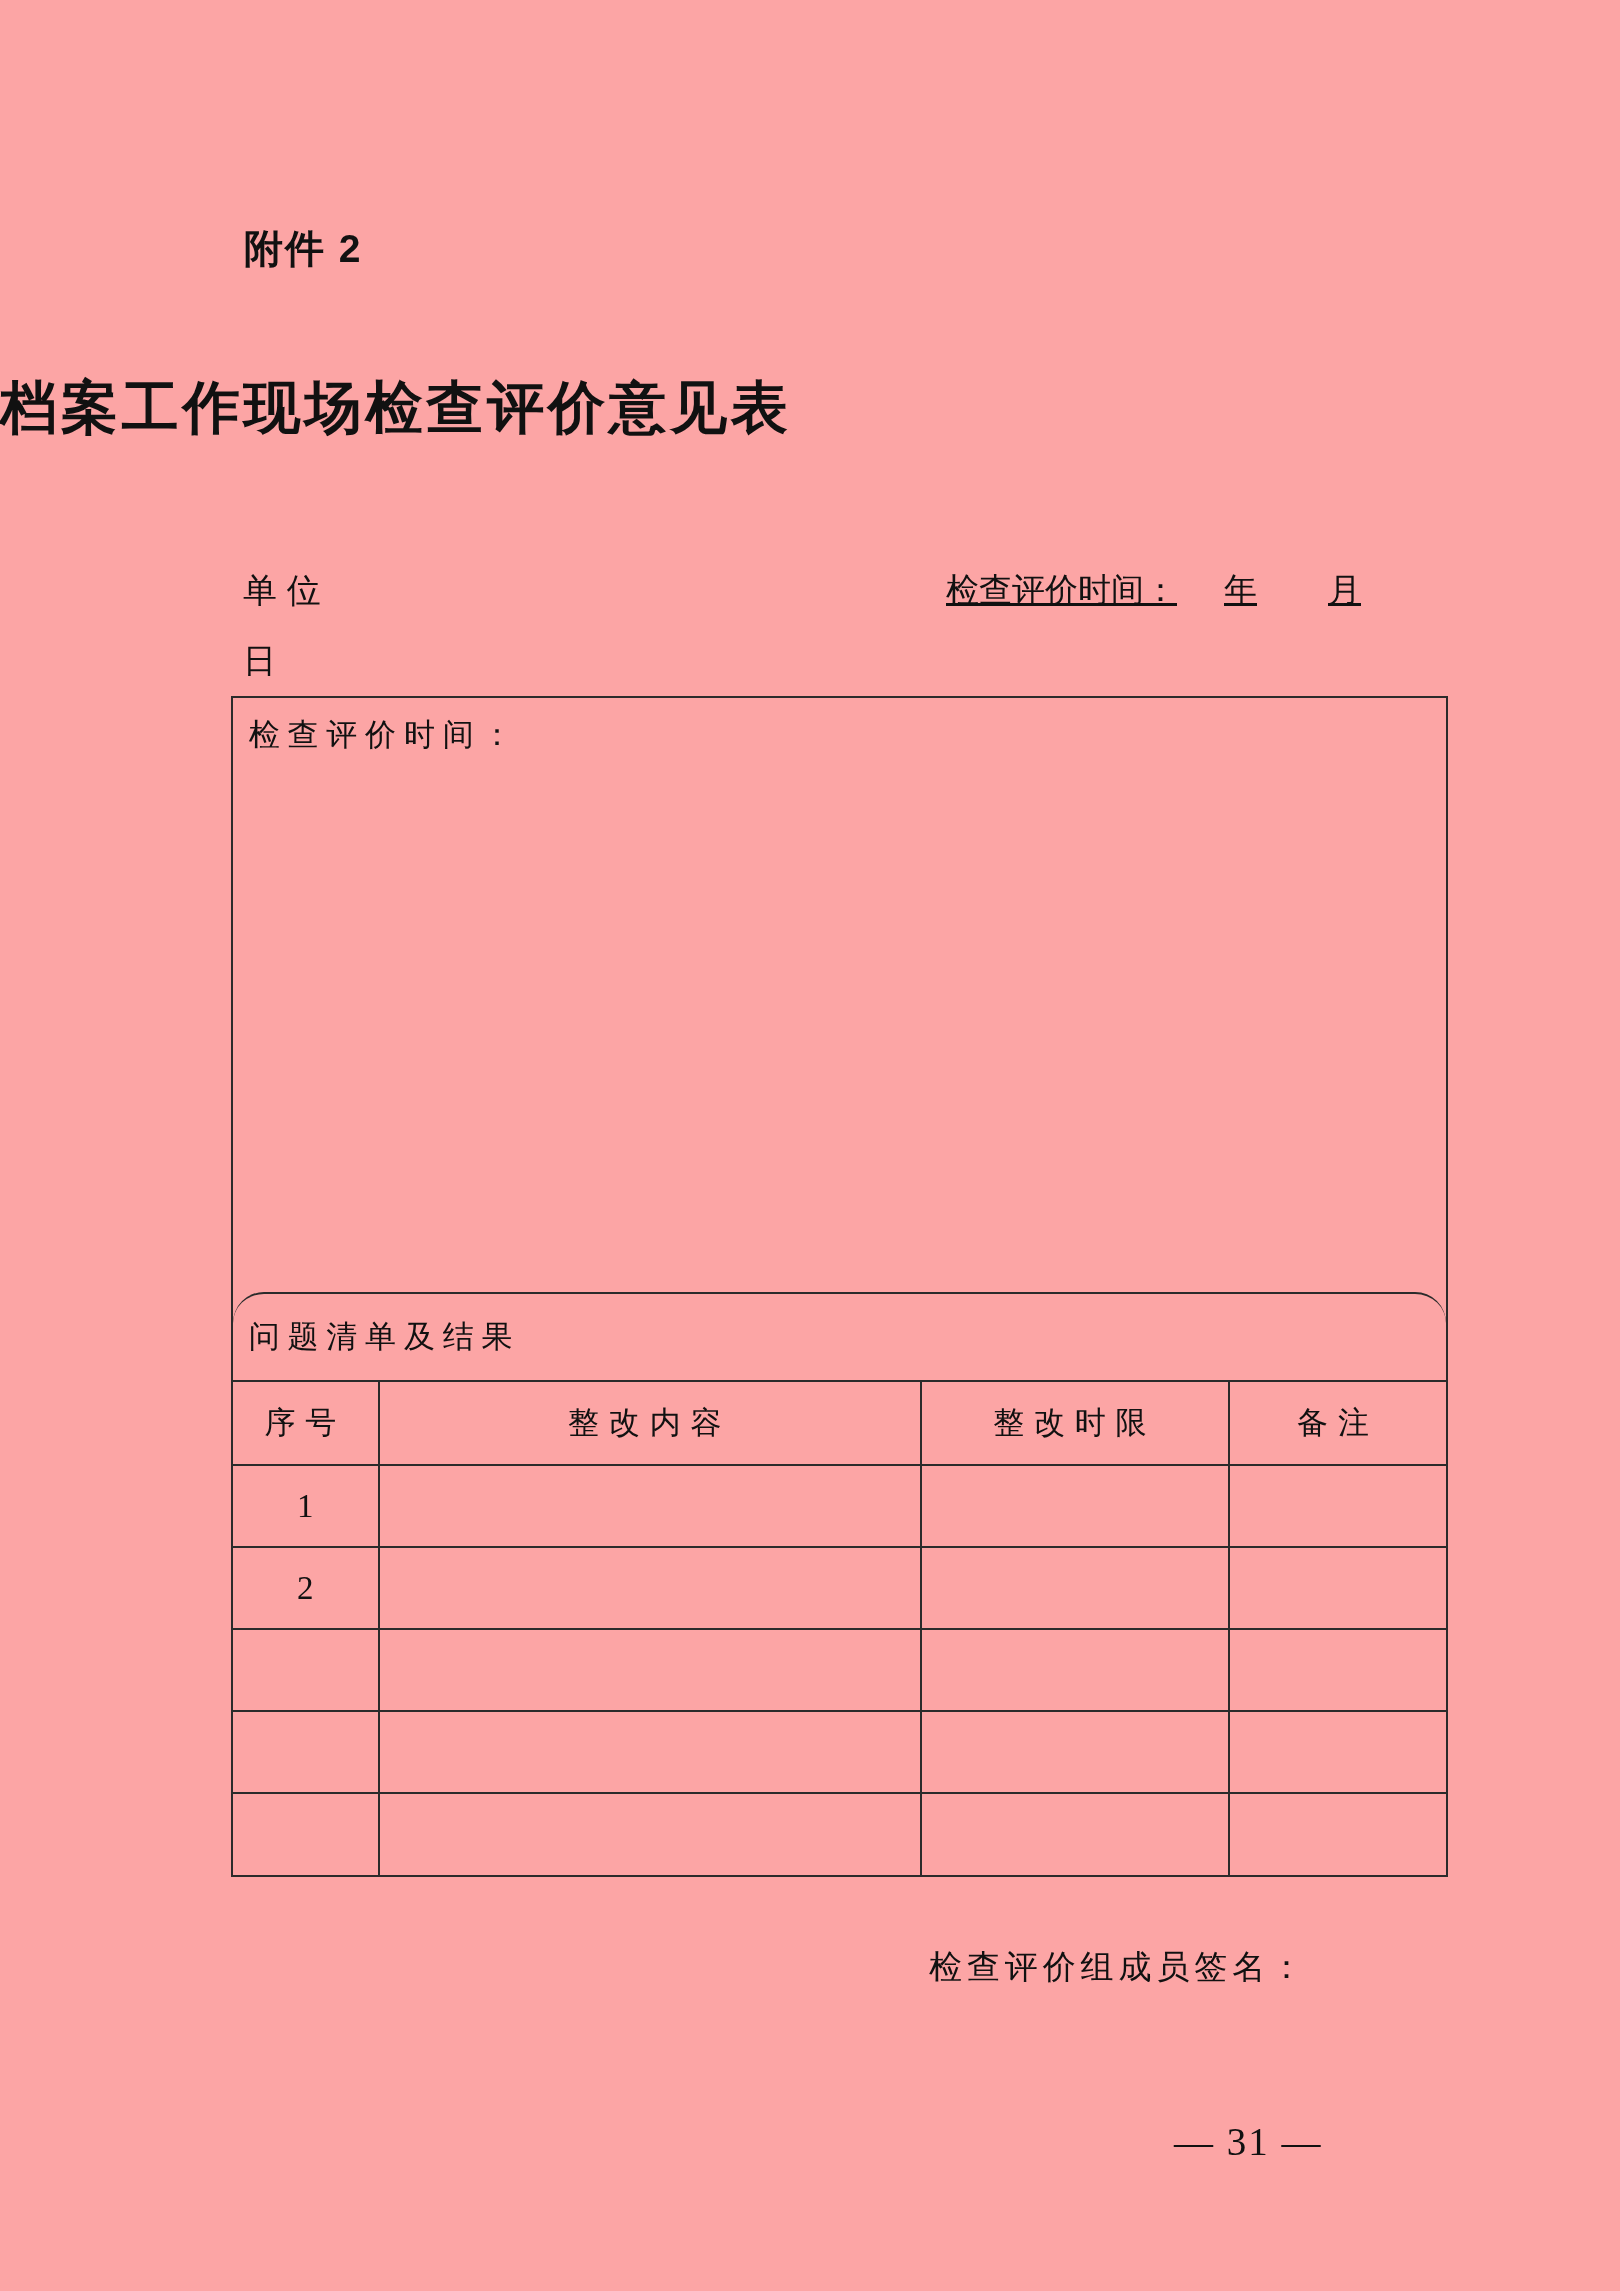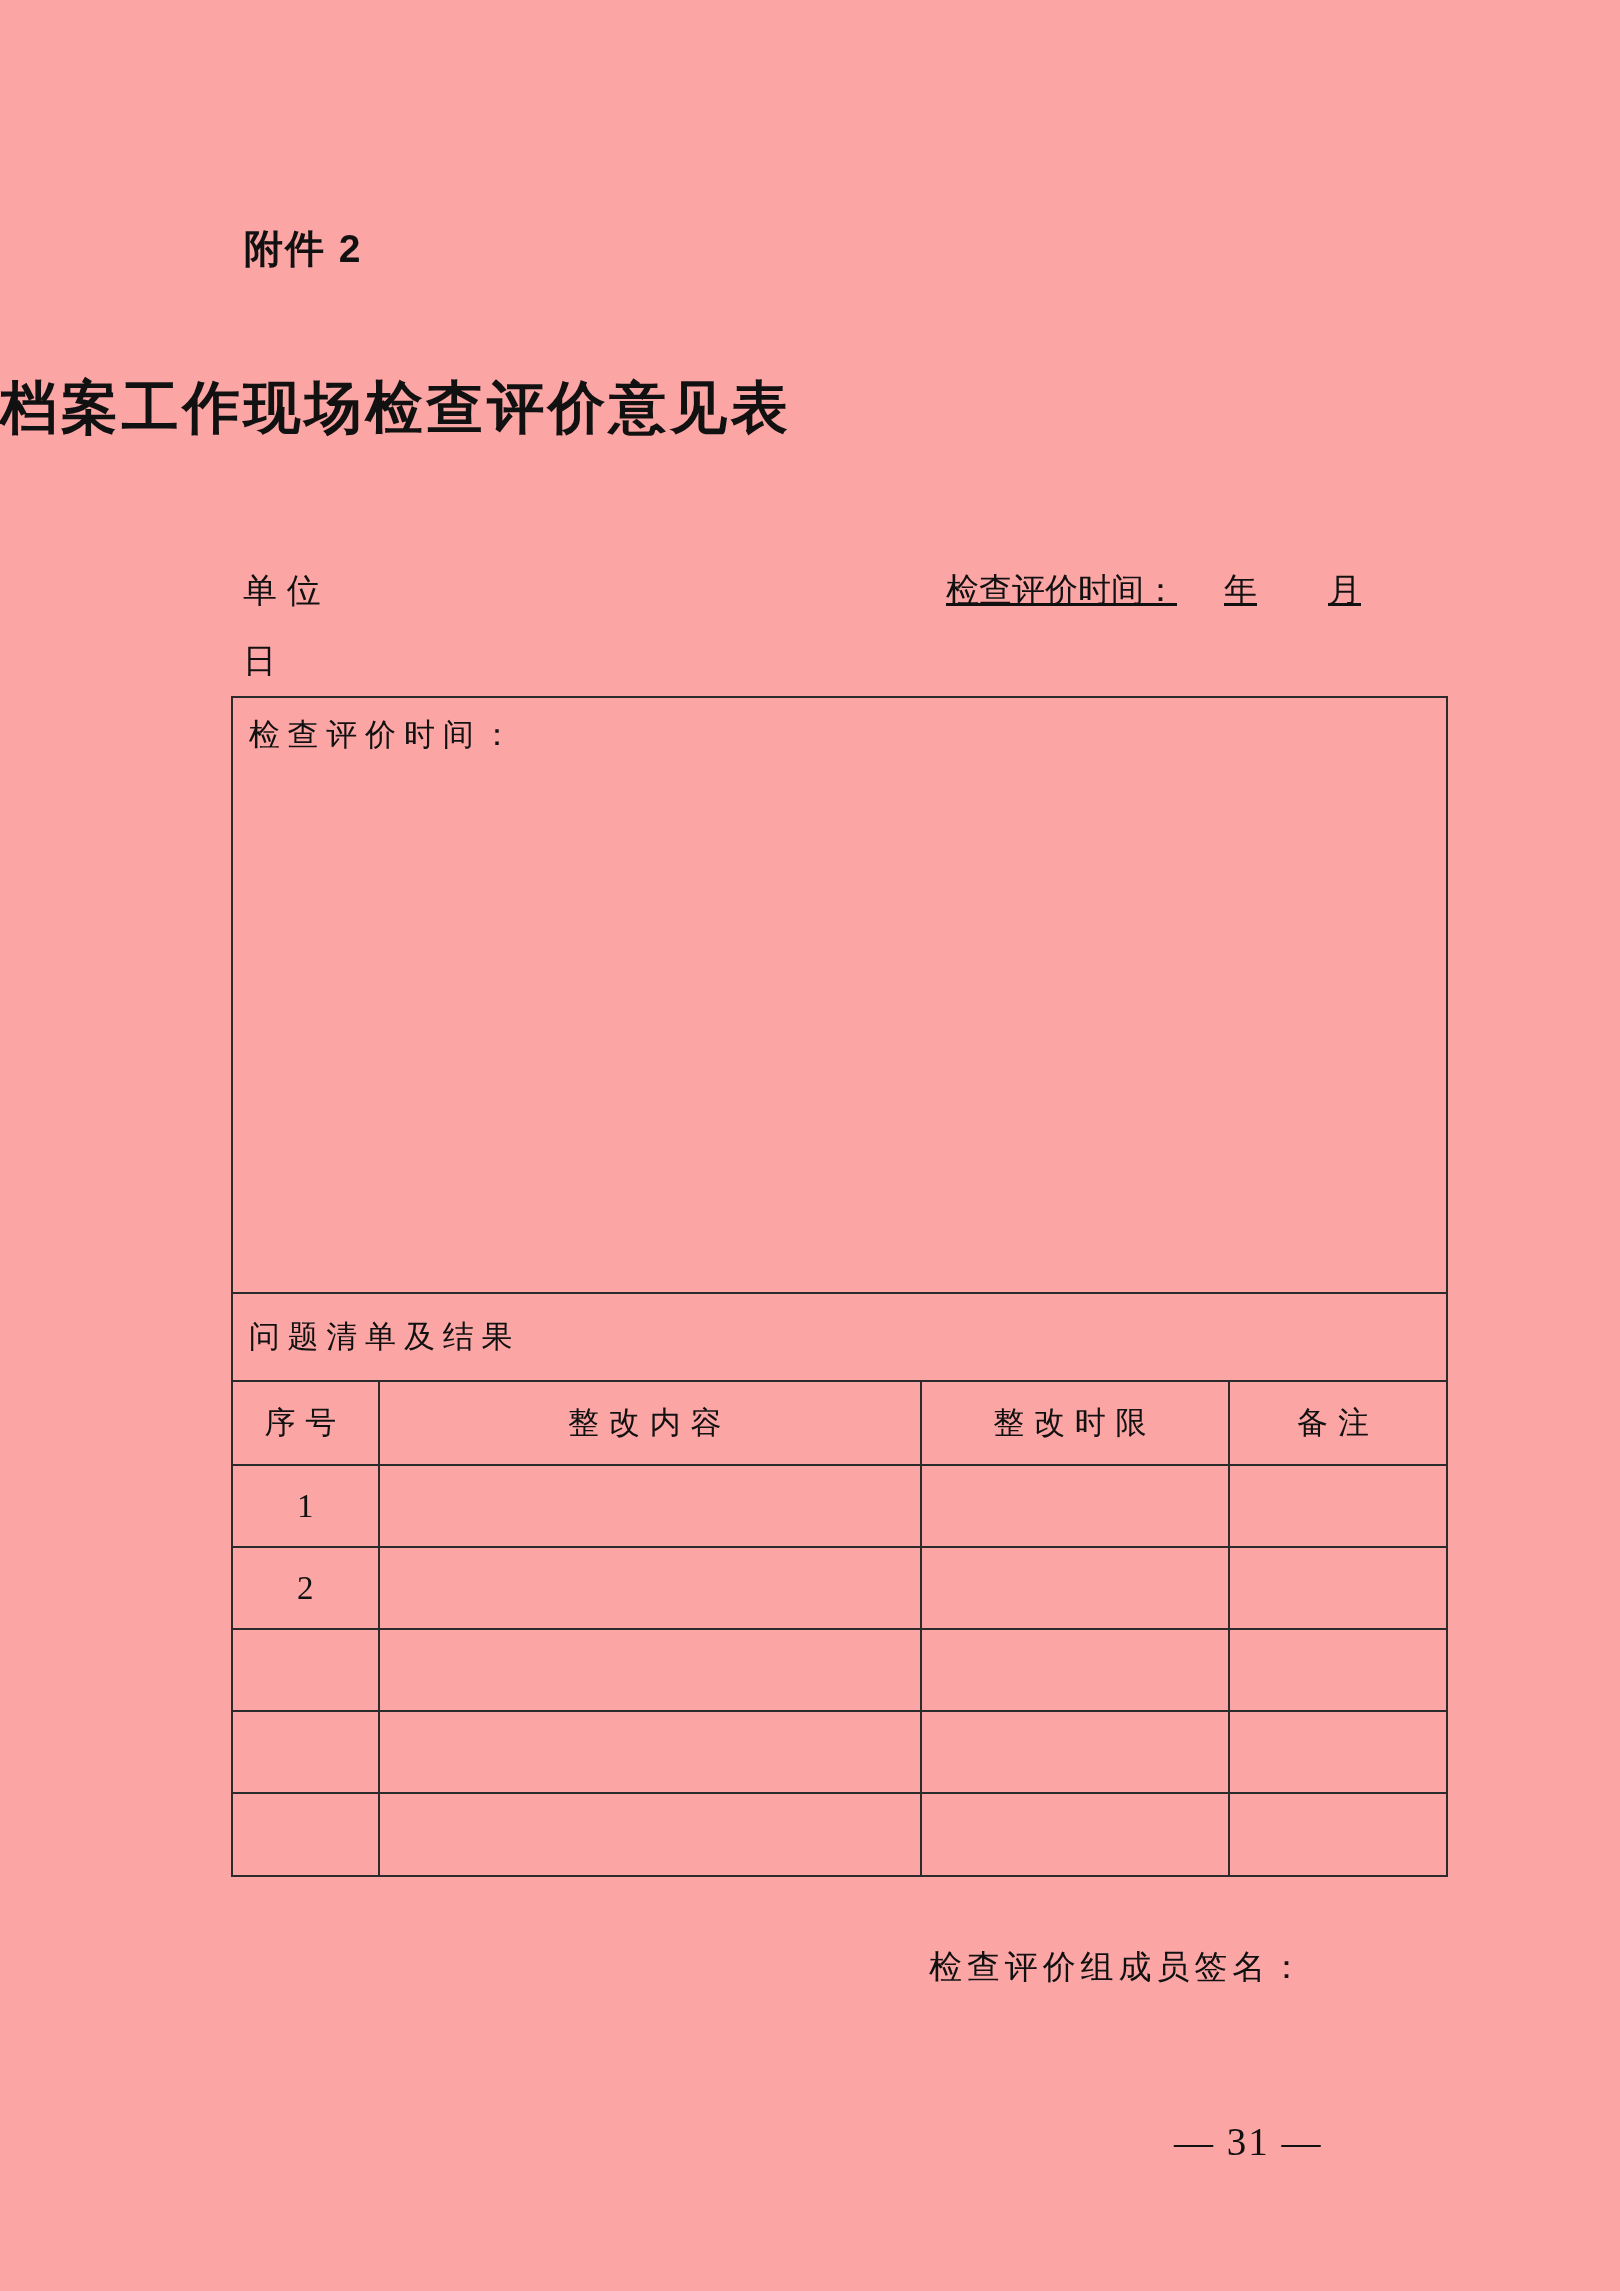--- a/index.html
+++ b/index.html
@@ -77,20 +77,21 @@
 
   .issues-section-row {
     box-sizing: border-box;
     height: 88px;
     border-top: 2px solid #2b2b2b;
     display: flex;
     align-items: center;
     padding-left: 15.7px;
     font-size: 31px;
     letter-spacing: 7.8px;
+    border-radius: 31px;
   }
 
   table.issues-grid {
     width: 100%;
     border-collapse: collapse;
     table-layout: fixed;
   }
   .issues-grid th, .issues-grid td {
     border-top: 2px solid #2b2b2b;
     border-right: 2px solid #2b2b2b;

